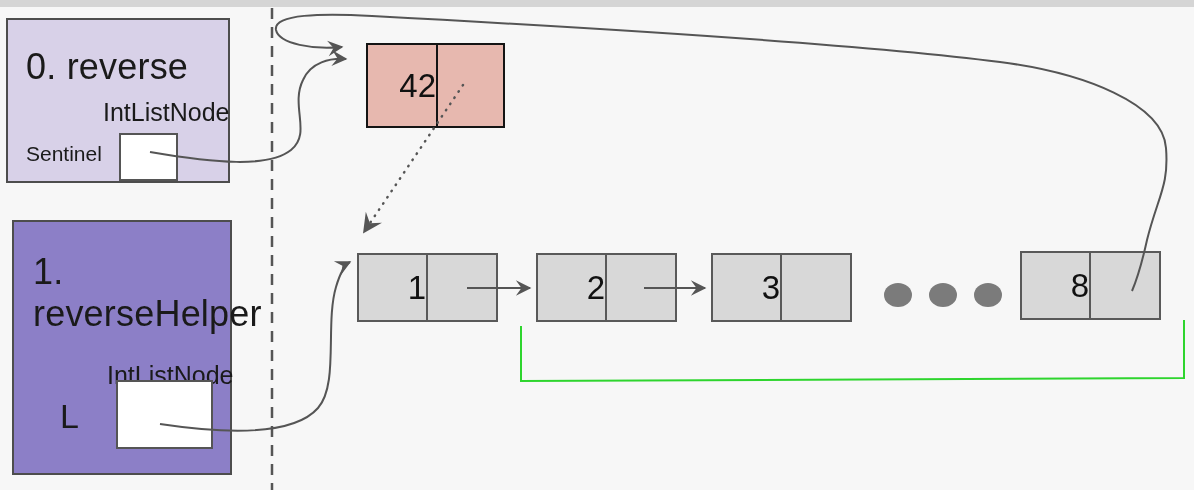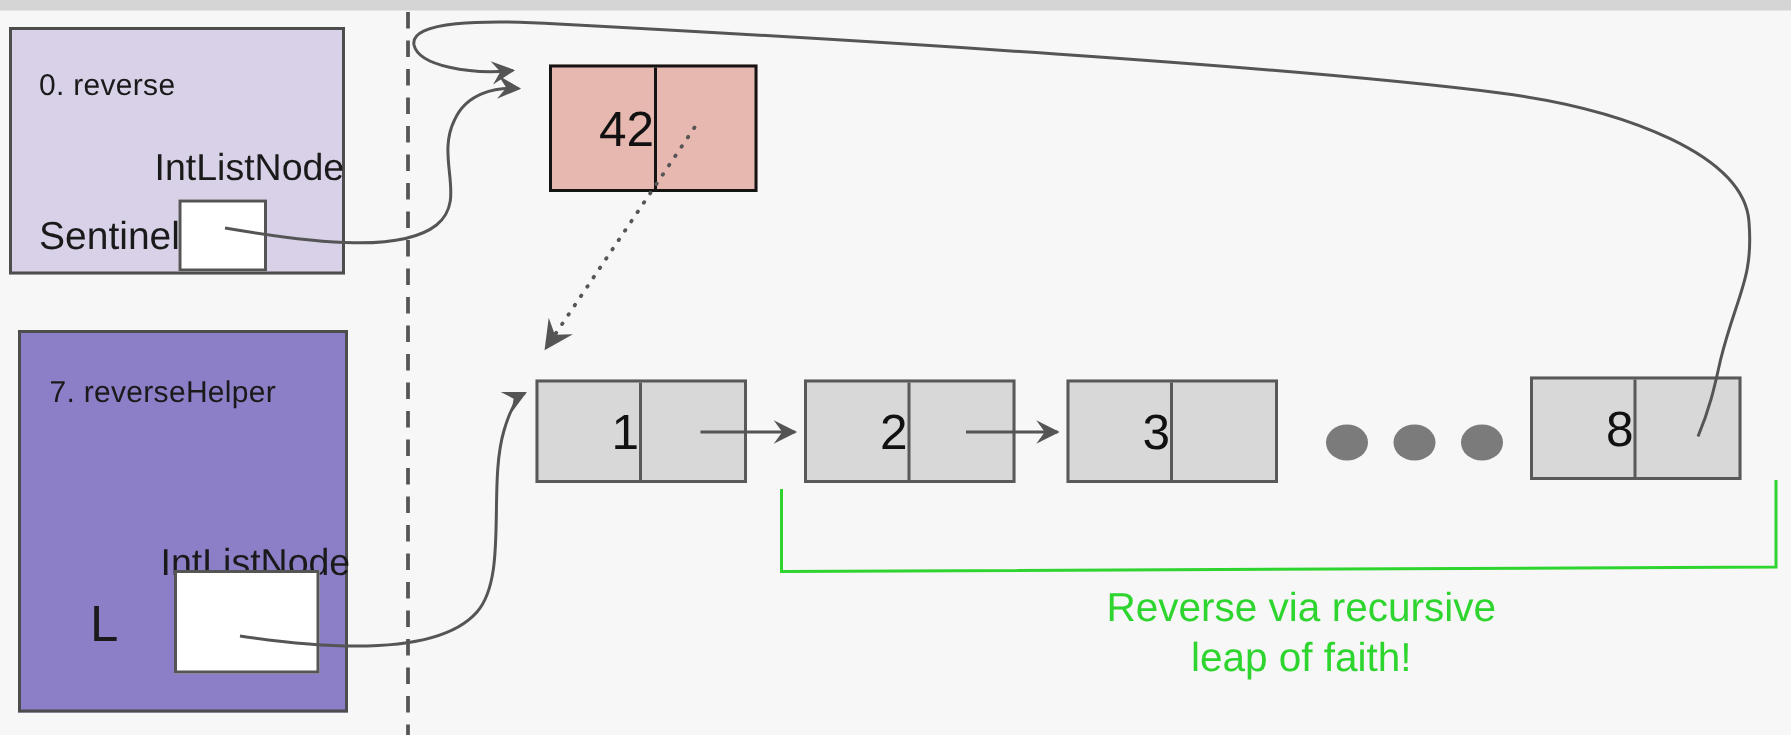--- a/index.html
+++ b/index.html
@@ -10,27 +10,27 @@
     color:#1a1a1a;
   }
   .topbar{
     position:absolute; left:0; top:0; width:1194px; height:7px;
     background:#d5d5d5;
   }
   
   .frame{ position:absolute; box-sizing:border-box; border:2px solid #4d4d4d; }
   .frame0{ left:6px;  top:18px;  width:224px; height:165px; background:#d8d1e8; }
   .frame1{ left:12px; top:220px; width:220px; height:255px; background:#8c7fc7; }
-  .frame-title{ position:absolute; font-size:20px; letter-spacing:0.2px; }
+  .frame-title{ position:absolute; font-size:36px; letter-spacing:0.2px; }
   .frame0 .frame-title{ left:18px; top:26px; }
   .frame1 .frame-title{ left:19px; top:29px; }
   .type-label{ position:absolute; font-size:25px; }
   .frame0 .type-label{ left:95px; top:78px; }
   .frame1 .type-label{ left:93px; top:139px; }
-  .var-label{ position:absolute; font-size:26px; }
+  .var-label{ position:absolute; font-size:21px; }
   .frame0 .var-label{ left:18px; top:122px; }
   .frame1 .var-label{ left:46px; top:175px; font-size:34px; }
   .ptr-box{ position:absolute; background:#ffffff; box-sizing:border-box; border:2px solid #555; }
   .frame0 .ptr-box{ left:111px; top:113px; width:59px; height:48px; }
   .frame1 .ptr-box{ left:102px; top:158px; width:97px; height:69px; }
 
   
   .node{ position:absolute; display:flex; box-sizing:border-box; }
   .node .cell{ box-sizing:border-box; display:flex; align-items:center; justify-content:flex-end; }
   .node .val{ font-size:33px; color:#111; }
@@ -68,21 +68,21 @@
   <div class="topbar"></div>
 
   <div class="frame frame0">
     <div class="frame-title">0. reverse</div>
     <div class="type-label">IntListNode</div>
     <div class="var-label">Sentinel</div>
     <div class="ptr-box"></div>
   </div>
 
   <div class="frame frame1">
-    <div class="frame-title">7. reverseHelper</div>
+    <div class="frame-title">1. reverseHelper</div>
     <div class="type-label">IntListNode</div>
     <div class="ptr-box"></div>
     <div class="var-label">L</div>
   </div>
 
   <div class="node node-42">
     <div class="cell value">
       <span class="val">42</span>
     </div>
     <div class="cell next"></div>
@@ -106,24 +106,20 @@
     </div>
     <div class="cell next"></div>
   </div>
   <div class="node lnode node-8">
     <div class="cell value">
       <span class="val">8</span>
     </div>
     <div class="cell next"></div>
   </div>
 
-  <div class="annotation">
-    <div>Reverse via recursive</div>
-    <div>leap of faith!</div>
-  </div>
 
   <svg class="overlay" viewBox="0 0 1194 490">
     <defs>
       <marker id="arrowhead" viewBox="0 0 12 12" refX="10.5" refY="6" markerWidth="8.5" markerHeight="8.5" orient="auto-start-reverse">
         <path d="M0.5,0.5 L11.5,6 L0.5,11.5 L4.5,6 z" fill="#555"></path>
       </marker>
     </defs>
 
     <path class="stroke-dashline" d="M 272 8 L 272 490"></path>
 

